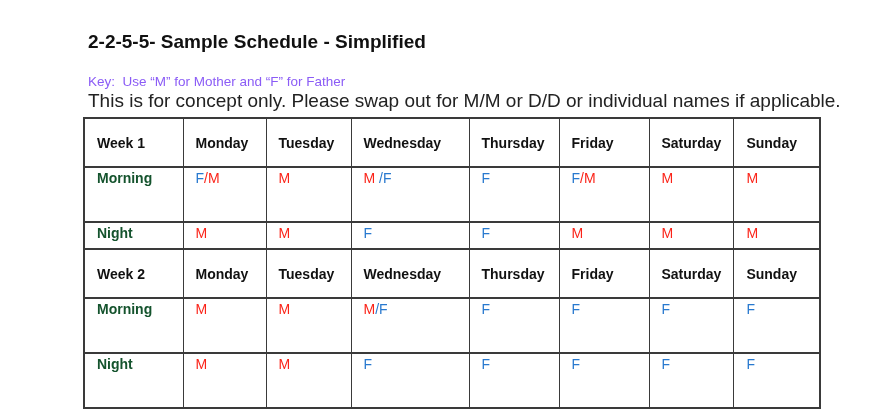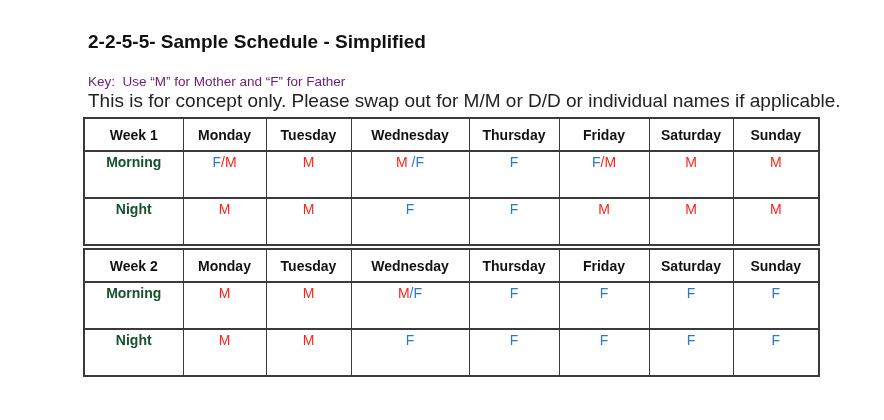--- a/index.html
+++ b/index.html
@@ -28,21 +28,21 @@
     color: #111111;
     white-space: pre;
   }
   .key-line {
     position: absolute;
     left: 88px;
     top: 72px;
     margin: 0;
     font-size: 13.5px;
     line-height: 19px;
-    color: #701a75;
+    color: #8b5cf6;
     white-space: pre-wrap;
   }
   .note-line {
     position: absolute;
     left: 88px;
     top: 91px;
     margin: 0;
     font-size: 19px;
     line-height: 19px;
     color: #222222;
@@ -56,22 +56,22 @@
     background: #ffffff;
     border: 2px solid #3a3a3a;
   }
   #table-week1 { top: 117px; }
   #table-week2 { top: 248px; }
   table.sched th, table.sched td {
     border-left: 1px solid #3a3a3a;
     border-right: 1px solid #3a3a3a;
     border-top: 2px solid #3a3a3a;
     border-bottom: 2px solid #3a3a3a;
-    text-align: center;
-    padding: 4px;
+    text-align: left;
+    padding: 12px;
     overflow: hidden;
   }
   table.sched thead th {
     height: 23px;
     font-size: 14px;
     font-weight: bold;
     vertical-align: middle;
     color: #111111;
   }
   table.sched tbody th, table.sched tbody td {

